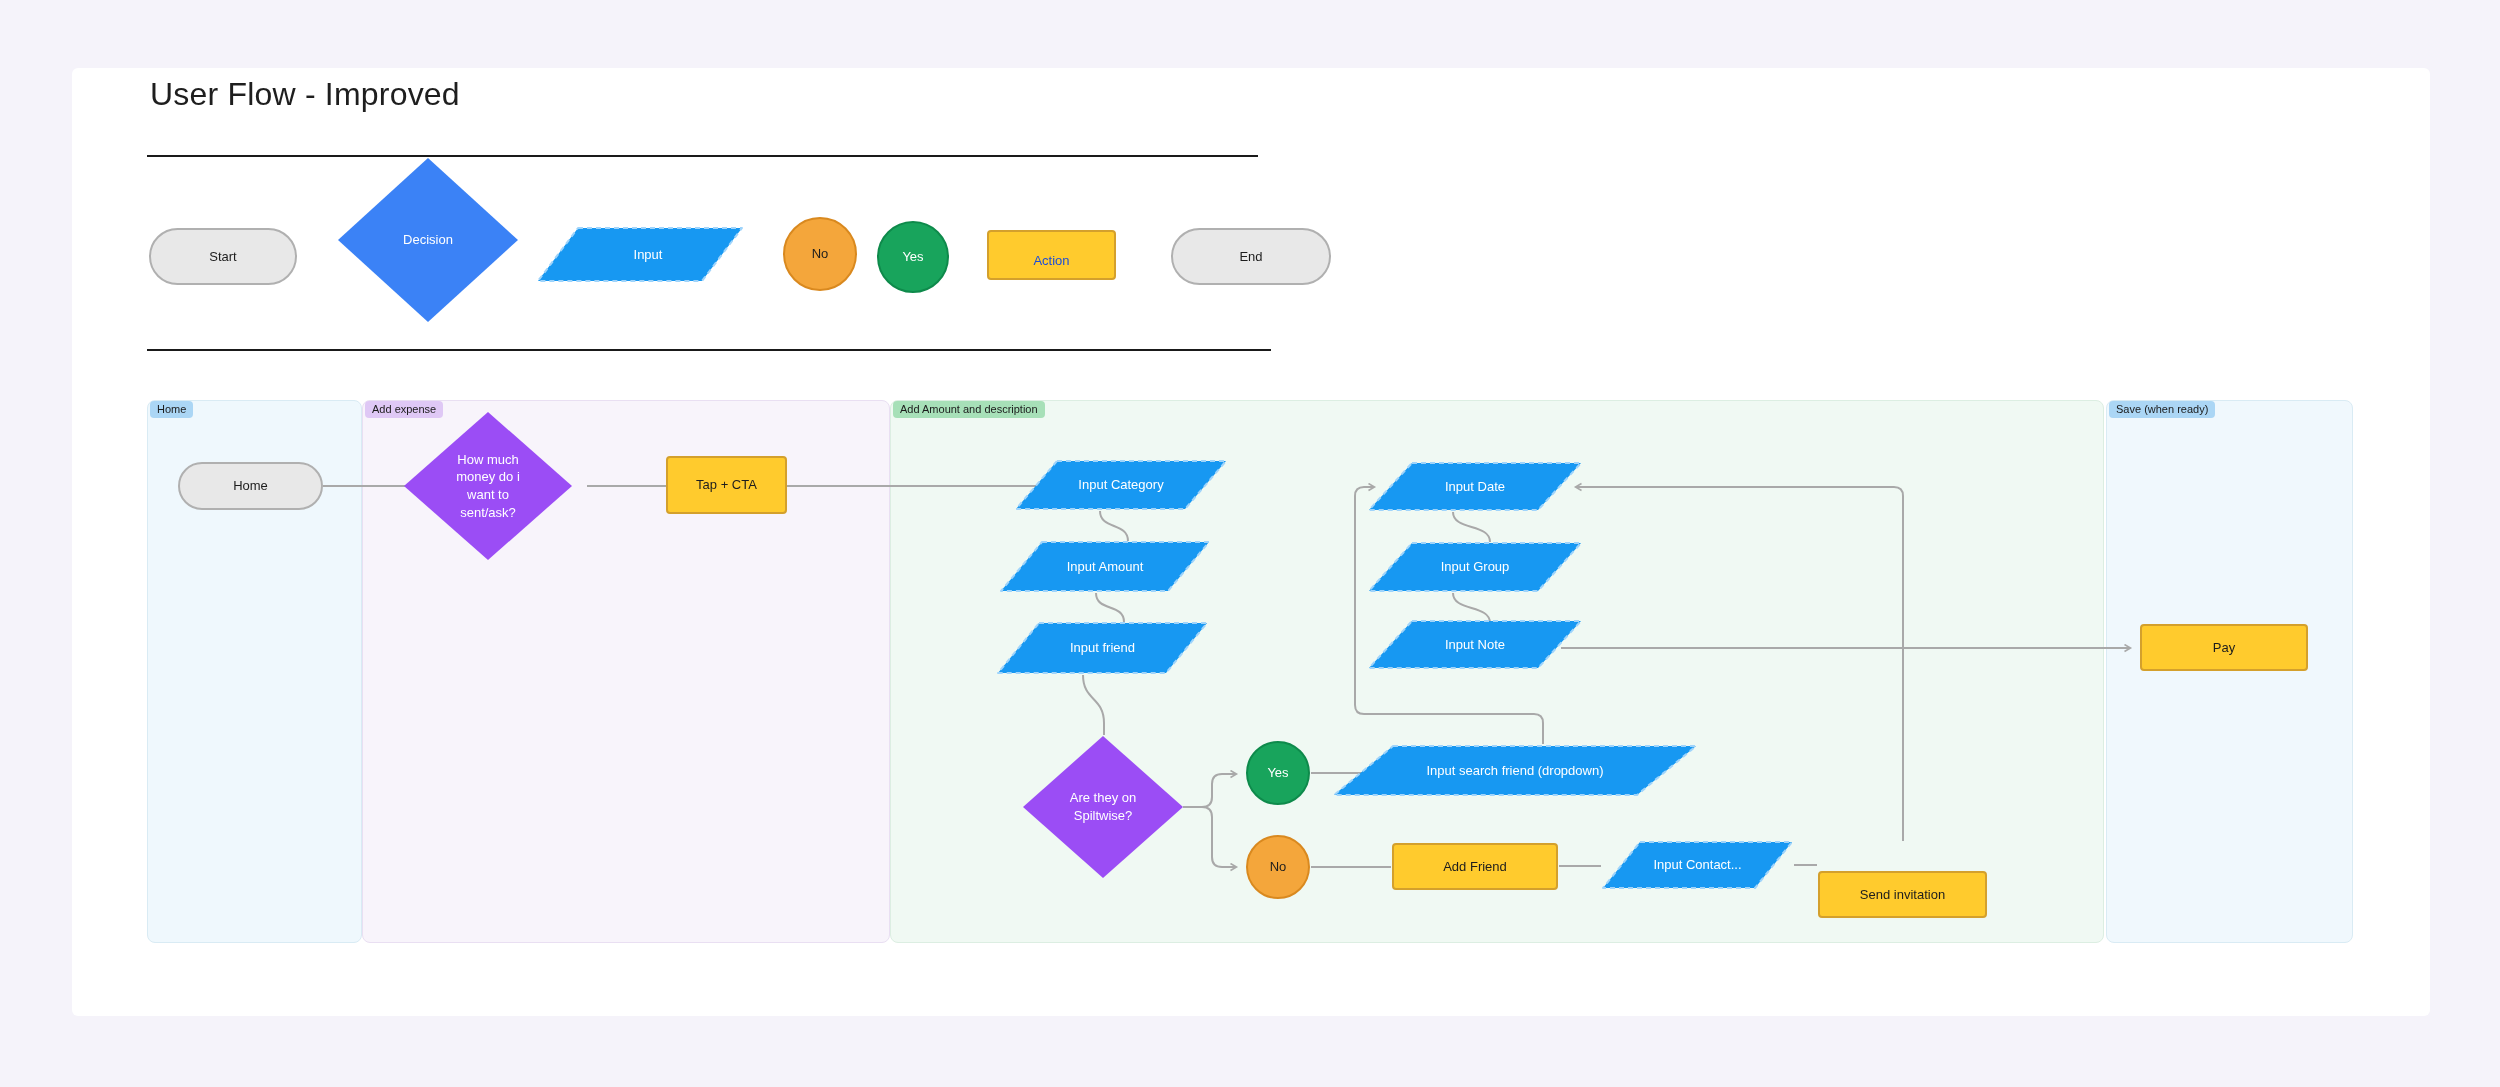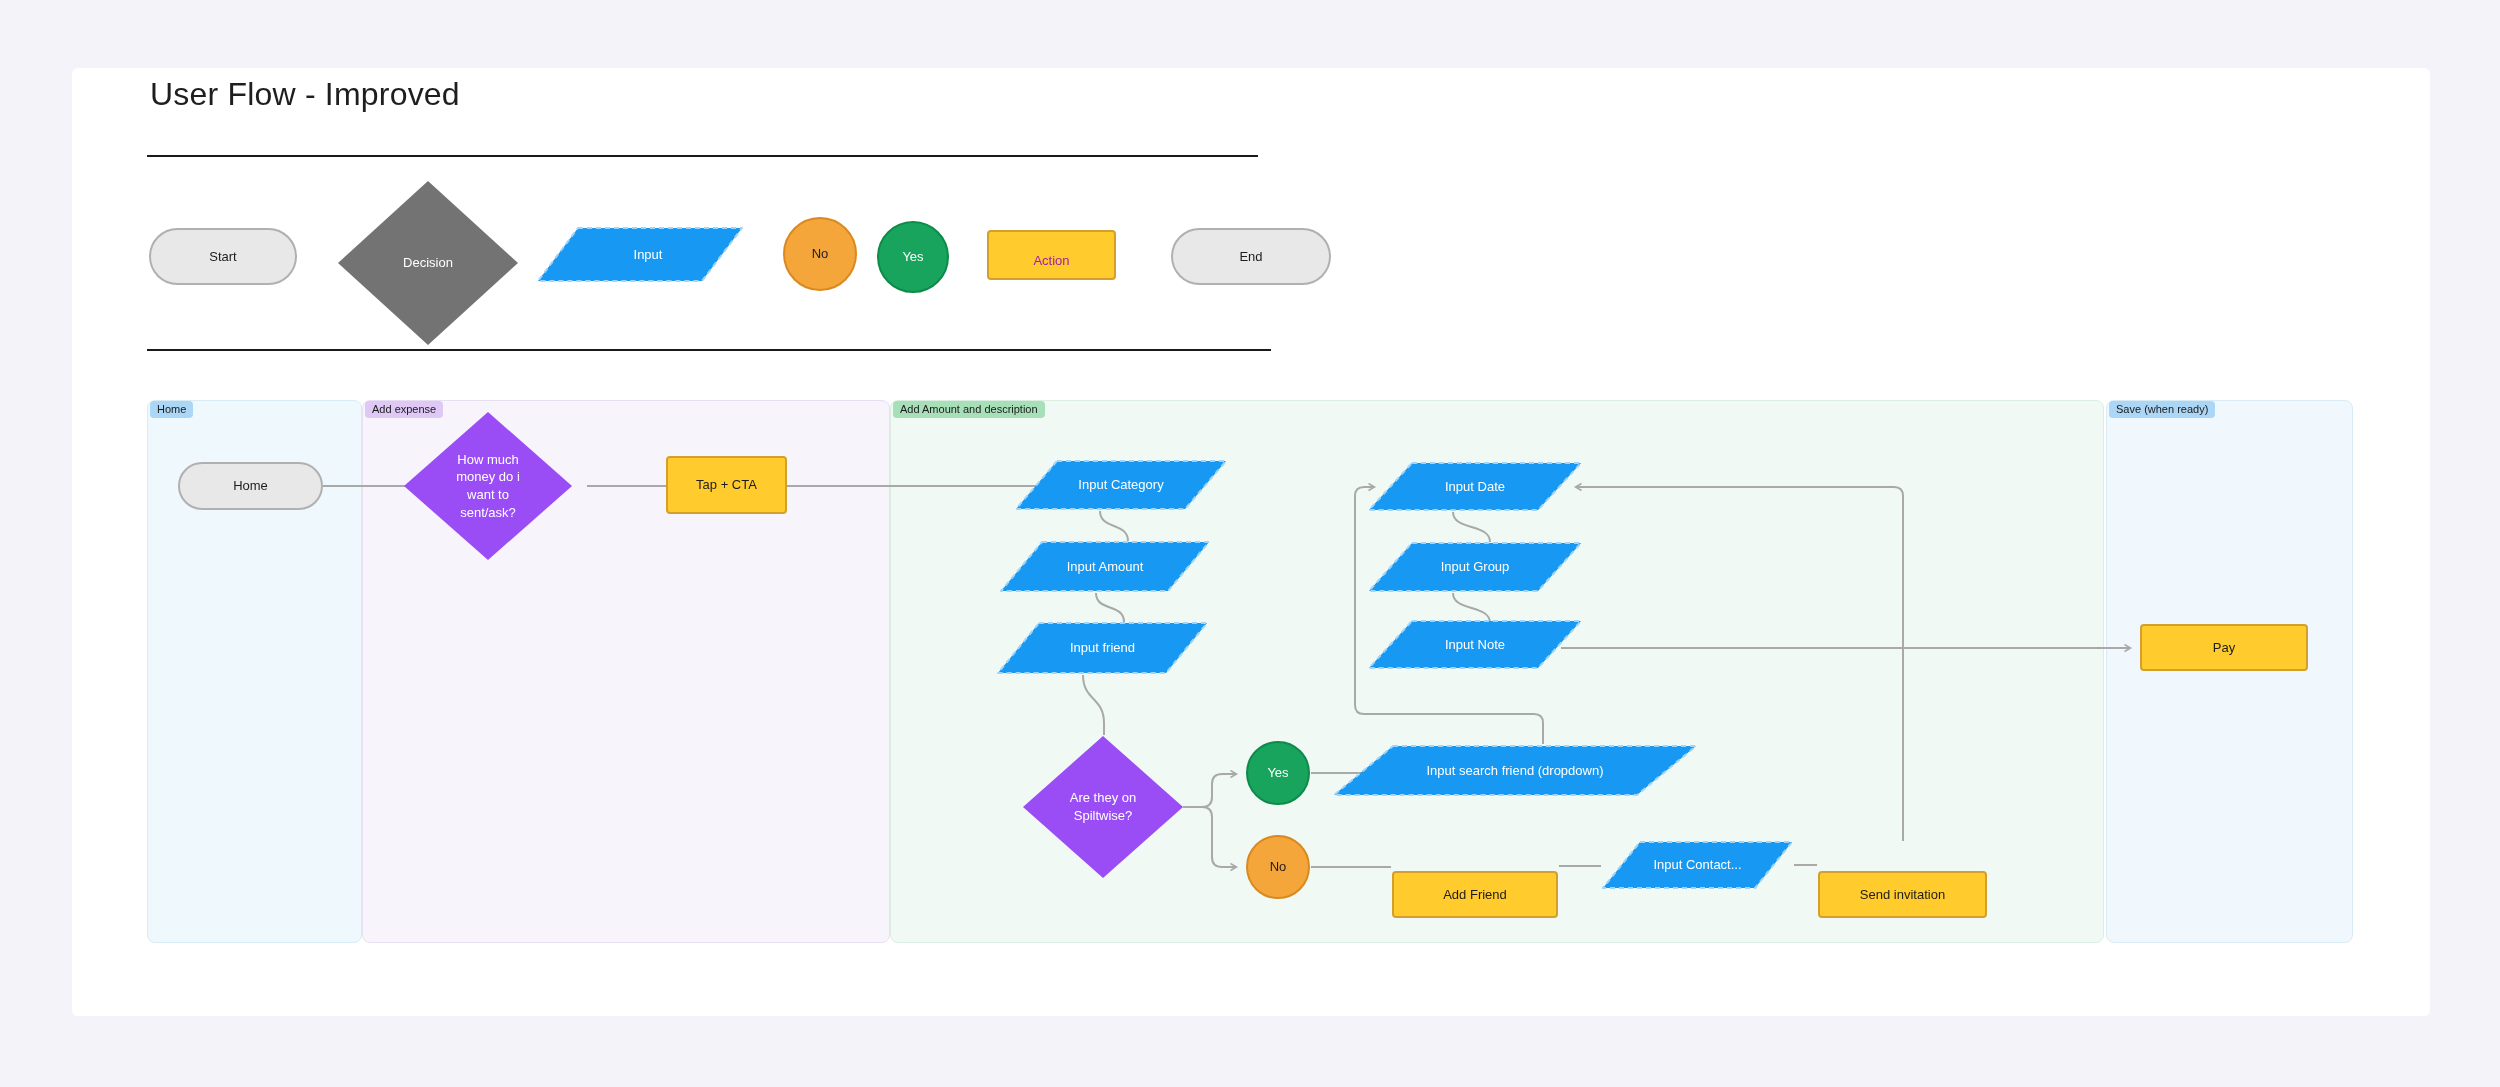--- a/index.html
+++ b/index.html
@@ -80,37 +80,37 @@
     <div class="chip" style="left: 150px; top: 401px; background: rgb(171, 214, 245);">Home</div>
     <div class="panel" style="left: 362px; top: 400px; width: 528px; height: 543px; background: rgb(248, 244, 251); border-color: rgb(233, 223, 242);"></div>
     <div class="chip" style="left: 365px; top: 401px; background: rgb(223, 200, 245);">Add expense</div>
     <div class="panel" style="left: 890px; top: 400px; width: 1214px; height: 543px; background: rgb(240, 249, 243); border-color: rgb(220, 238, 226);"></div>
     <div class="chip" style="left: 893px; top: 401px; background: rgb(167, 224, 184);">Add Amount and description</div>
     <div class="panel" style="left: 2106px; top: 400px; width: 247px; height: 543px; background: rgb(240, 248, 253); border-color: rgb(217, 235, 244);"></div>
     <div class="chip" style="left: 2109px; top: 401px; background: rgb(171, 214, 245);">Save (when ready)</div>
     <div class="node pill" style="left: 149px; top: 228px; width: 148px; height: 57px; border-radius: 28.5px;">
       <span class="lbl" style="color: rgb(29, 29, 29);">Start</span>
     </div>
-    <div class="node diamond" style="left: 338px; top: 181px; width: 180px; height: 164px; background: #737373;">
+    <div class="node diamond" style="left: 338px; top: 158px; width: 180px; height: 164px; background: #3b82f6;">
       <span class="lbl" style="color: rgb(255, 255, 255);">Decision</span>
     </div>
     <div class="node para" style="left: 537px; top: 227px; width: 206px; height: 55px;">
       <svg width="206" height="55">
         <polygon points="41,1 205,1 165,54 1,54" fill="#1798f2" stroke="#9fd4fb" stroke-width="2" stroke-dasharray="5,4" stroke-linejoin="round"></polygon>
       </svg>
       <span class="lbl" style="color: rgb(255, 255, 255); margin-left: 16px;">Input</span>
     </div>
     <div class="node circle" style="left: 783px; top: 217px; width: 74px; height: 74px; background: rgb(244, 166, 59); border-color: rgb(217, 137, 31);">
       <span class="lbl" style="color: rgb(29, 29, 29);">No</span>
     </div>
     <div class="node circle" style="left: 877px; top: 221px; width: 72px; height: 72px; background: rgb(24, 164, 92); border-color: rgb(14, 138, 75);">
       <span class="lbl" style="color: rgb(255, 255, 255);">Yes</span>
     </div>
     <div class="node rect" style="left: 987px; top: 230px; width: 129px; height: 50px;">
-      <span class="lbl" style="color: #a21caf; margin-top: 11px;">Action</span>
+      <span class="lbl" style="color: #1d4ed8; margin-top: 11px;">Action</span>
     </div>
     <div class="node pill" style="left: 1171px; top: 228px; width: 160px; height: 57px; border-radius: 28.5px;">
       <span class="lbl" style="color: rgb(29, 29, 29);">End</span>
     </div>
     <div class="node pill" style="left: 178px; top: 462px; width: 145px; height: 48px; border-radius: 24px;">
       <span class="lbl" style="color: rgb(29, 29, 29);">Home</span>
     </div>
     <div class="node diamond" style="left: 404px; top: 412px; width: 168px; height: 148px; background: rgb(155, 77, 245);">
       <span class="lbl" style="color: rgb(255, 255, 255);">How much
 money do i
@@ -165,21 +165,21 @@
     </div>
     <div class="node circle" style="left: 1246px; top: 835px; width: 64px; height: 64px; background: rgb(244, 166, 59); border-color: rgb(217, 137, 31);">
       <span class="lbl" style="color: rgb(29, 29, 29);">No</span>
     </div>
     <div class="node para" style="left: 1333px; top: 745px; width: 364px; height: 51px;">
       <svg width="364" height="51">
         <polygon points="60,1 363,1 304,50 1,50" fill="#1798f2" stroke="#9fd4fb" stroke-width="2" stroke-dasharray="5,4" stroke-linejoin="round"></polygon>
       </svg>
       <span class="lbl" style="color: rgb(255, 255, 255);">Input search friend (dropdown)</span>
     </div>
-    <div class="node rect" style="left: 1392px; top: 843px; width: 166px; height: 47px; margin-top: 28px;">
+    <div class="node rect" style="left: 1392px; top: 843px; width: 166px; height: 47px;">
       <span class="lbl" style="color: rgb(29, 29, 29);">Add Friend</span>
     </div>
     <div class="node para" style="left: 1602px; top: 841px; width: 191px; height: 48px;">
       <svg width="191" height="48">
         <polygon points="38,1 190,1 153,47 1,47" fill="#1798f2" stroke="#9fd4fb" stroke-width="2" stroke-dasharray="5,4" stroke-linejoin="round"></polygon>
       </svg>
       <span class="lbl" style="color: rgb(255, 255, 255);">Input Contact...</span>
     </div>
     <div class="node rect" style="left: 1818px; top: 842px; width: 169px; height: 47px; margin-top: 29px;">
       <span class="lbl" style="color: rgb(29, 29, 29);">Send invitation</span>

